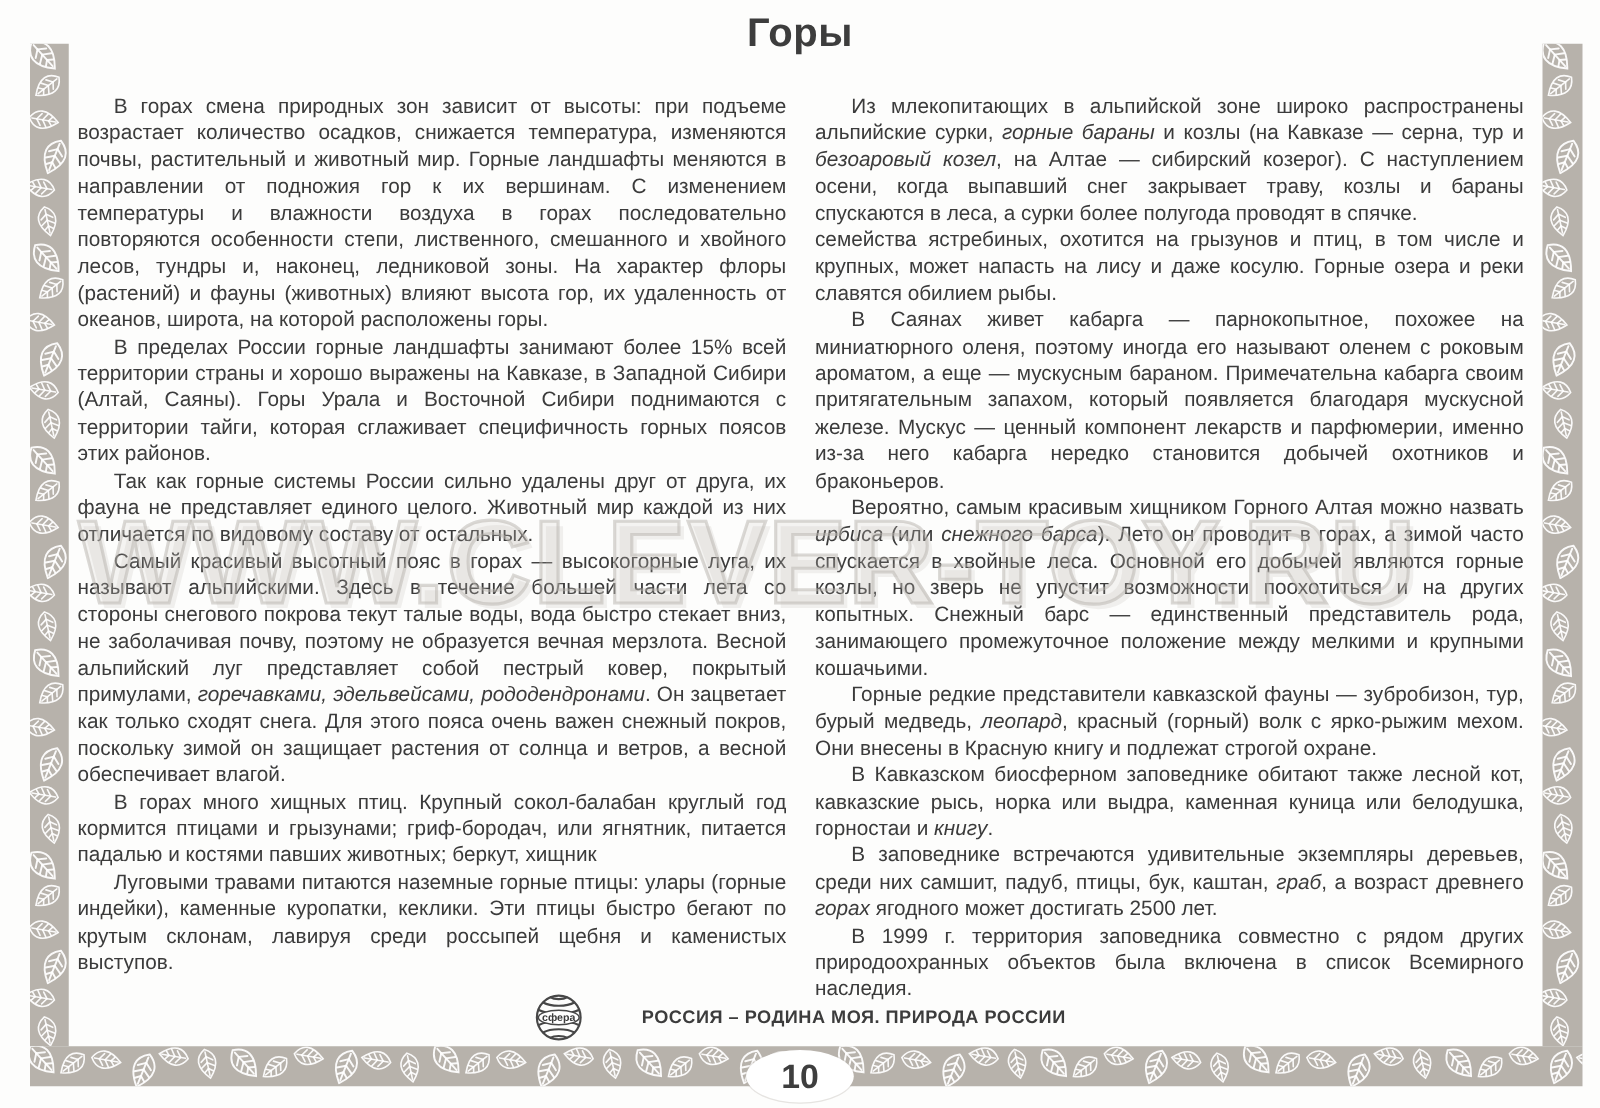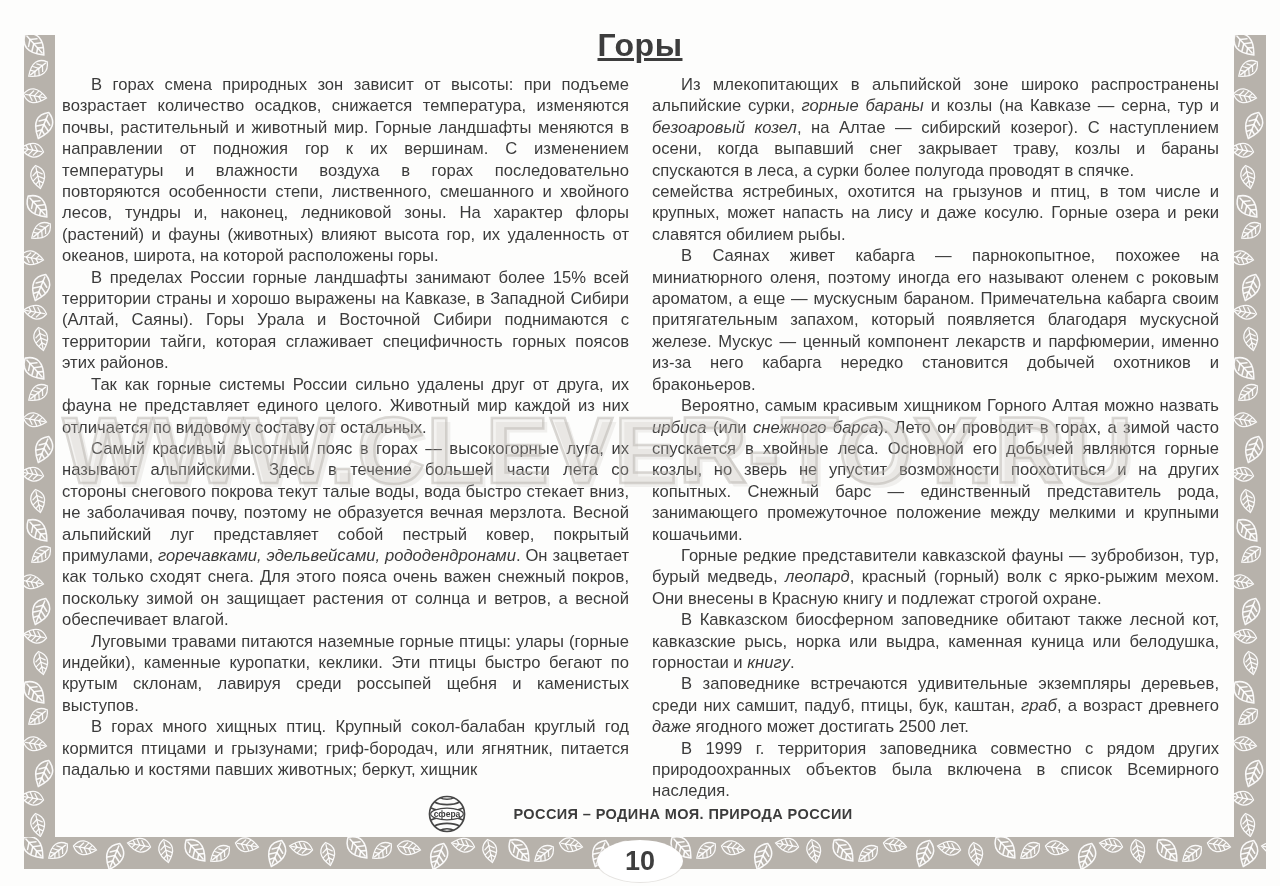--- a/index.html
+++ b/index.html
@@ -8,22 +8,22 @@
     background:#fdfdfc;color:#3b3b3b;
     font-family:"Liberation Sans", sans-serif;
   }
   .leaf-strip{position:absolute;background:#b7b2ab;overflow:hidden;}
   #strip-left{left:24px;top:35px;width:31px;height:802px;}
   #strip-right{left:1234px;top:35px;width:32px;height:802px;}
   #strip-bottom{left:24px;top:837px;width:1242px;height:32px;}
   .leaf{position:absolute;line-height:0;}
 
   #page-title{
-    position:absolute;top:27px;left:0;width:100%;text-align:center;
-    font-size:32px;font-weight:bold;color:#3d3d3d;letter-spacing:.5px;z-index:2;text-decoration:underline;
+    position:absolute;top:8px;left:0;width:100%;text-align:center;
+    font-size:32px;font-weight:bold;color:#3d3d3d;letter-spacing:.5px;z-index:2;
   }
   .col{
     position:absolute;top:74px;width:567px;text-align:justify;
     font-size:16.6px;line-height:21.4px;z-index:2;
   }
   #col-left{left:62px;}
   #col-right{left:652px;}
   .para{margin:0;}
   .para.ind{text-indent:29px;}
   .para em{font-style:italic;}
@@ -1371,31 +1371,31 @@
       </svg></div>
   </div>
 
 <div id="page-title">Горы</div>
 
 <div id="col-left" class="col">
     <p class="para ind"><span>В горах смена природных зон зависит от высоты: при подъеме возрастает количество осадков, снижается температура, изменяются почвы, растительный и животный мир. Горные ландшафты меняются в направлении от подножия гор к их вершинам. С изменением температуры и влажности воздуха в горах последовательно повторяются особенности степи, лиственного, смешанного и хвойного лесов, тундры и, наконец, ледниковой зоны. На характер флоры (растений) и фауны (животных) влияют высота гор, их удаленность от океанов, широта, на которой расположены горы.</span></p>
     <p class="para ind"><span>В пределах России горные ландшафты занимают более 15% всей территории страны и хорошо выражены на Кавказе, в Западной Сибири (Алтай, Саяны). Горы Урала и Восточной Сибири поднимаются с территории тайги, которая сглаживает специфичность горных поясов этих районов.</span></p>
     <p class="para ind"><span>Так как горные системы России сильно удалены друг от друга, их фауна не представляет единого целого. Животный мир каждой из них отличается по видовому составу от остальных.</span></p>
     <p class="para ind"><span>Самый красивый высотный пояс в горах — высокогорные луга, их называют альпийскими. Здесь в течение большей части лета со стороны снегового покрова текут талые воды, вода быстро стекает вниз, не заболачивая почву, поэтому не образуется вечная мерзлота. Весной альпийский луг представляет собой пестрый ковер, покрытый примулами, </span><em>горечавками, эдельвейсами, рододендронами</em><span>. Он зацветает как только сходят снега. Для этого пояса очень важен снежный покров, поскольку зимой он защищает растения от солнца и ветров, а весной обеспечивает влагой.</span></p>
+    <p class="para ind"><span>В горах много хищных птиц. Крупный сокол-балабан круглый год кормится птицами и грызунами; гриф-бородач, или ягнятник, питается падалью и костями павших животных; беркут, хищник</span></p>
     <p class="para ind"><span>Луговыми травами питаются наземные горные птицы: улары (горные индейки), каменные куропатки, кеклики. Эти птицы быстро бегают по крутым склонам, лавируя среди россыпей щебня и каменистых выступов.</span></p>
-    <p class="para ind"><span>В горах много хищных птиц. Крупный сокол-балабан круглый год кормится птицами и грызунами; гриф-бородач, или ягнятник, питается падалью и костями павших животных; беркут, хищник</span></p>
   </div>
 <div id="col-right" class="col">
     <p class="para ind"><span>Из млекопитающих в альпийской зоне широко распространены альпийские сурки, </span><em>горные бараны</em><span> и козлы (на Кавказе — серна, тур и </span><em>безоаровый козел</em><span>, на Алтае — сибирский козерог). С наступлением осени, когда выпавший снег закрывает траву, козлы и бараны спускаются в леса, а сурки более полугода проводят в спячке.</span></p>
     <p class="para"><span>семейства ястребиных, охотится на грызунов и птиц, в том числе и крупных, может напасть на лису и даже косулю. Горные озера и реки славятся обилием рыбы.</span></p>
     <p class="para ind"><span>В Саянах живет кабарга — парнокопытное, похожее на миниатюрного оленя, поэтому иногда его называют оленем с роковым ароматом, а еще — мускусным бараном. Примечательна кабарга своим притягательным запахом, который появляется благодаря мускусной железе. Мускус — ценный компонент лекарств и парфюмерии, именно из-за него кабарга нередко становится добычей охотников и браконьеров.</span></p>
     <p class="para ind"><span>Вероятно, самым красивым хищником Горного Алтая можно назвать </span><em>ирбиса</em><span> (или </span><em>снежного барса</em><span>). Лето он проводит в горах, а зимой часто спускается в хвойные леса. Основной его добычей являются горные козлы, но зверь не упустит возможности поохотиться и на других копытных. Снежный барс — единственный представитель рода, занимающего промежуточное положение между мелкими и крупными кошачьими.</span></p>
     <p class="para ind"><span>Горные редкие представители кавказской фауны — зубробизон, тур, бурый медведь, </span><em>леопард</em><span>, красный (горный) волк с ярко-рыжим мехом. Они внесены в Красную книгу и подлежат строгой охране.</span></p>
     <p class="para ind"><span>В Кавказском биосферном заповеднике обитают также лесной кот, кавказские рысь, норка или выдра, каменная куница или белодушка, горностаи и </span><em>книгу</em><span>.</span></p>
-    <p class="para ind"><span>В заповеднике встречаются удивительные экземпляры деревьев, среди них самшит, падуб, птицы, бук, каштан, </span><em>граб</em><span>, а возраст древнего </span><em>даже</em><span> ягодного может достигать 2500 лет.</span></p>
+    <p class="para ind"><span>В заповеднике встречаются удивительные экземпляры деревьев, среди них самшит, падуб, птицы, бук, каштан, </span><em>граб</em><span>, а возраст древнего </span><em>горах</em><span> ягодного может достигать 2500 лет.</span></p>
     <p class="para ind"><span>В 1999 г. территория заповедника совместно с рядом других природоохранных объектов была включена в список Всемирного наследия.</span></p>
   </div>
 
 <div id="watermark">WWW.CLEVER-TOY.RU</div>
 
 <div id="footer">
   <svg width="40" height="40" viewBox="0 0 40 40">
     <g fill="none" stroke="#474747" stroke-width="1.7">
       <circle cx="20" cy="20" r="17.5"></circle>
       <path d="M13 3.6 C16.5 5.8 23.5 5.8 27 3.6"></path>

